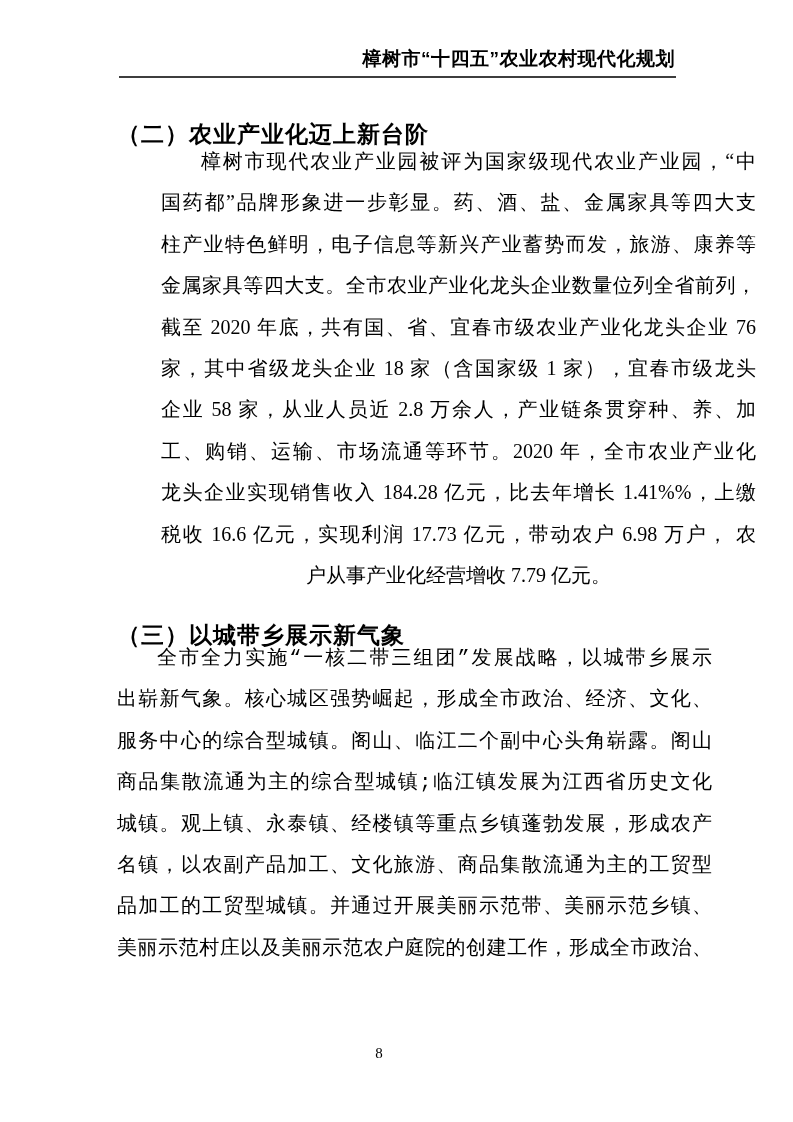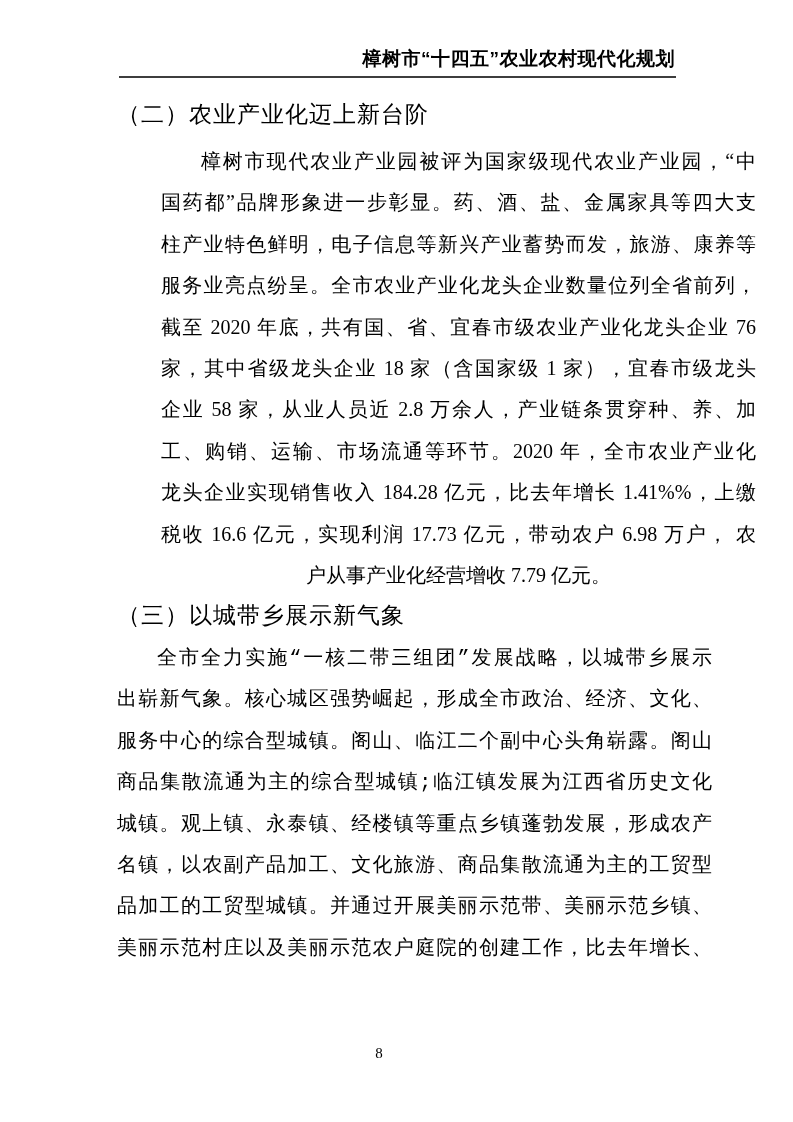--- a/index.html
+++ b/index.html
@@ -30,25 +30,26 @@
     top: 76px;
     left: 119px;
     width: 557px;
     height: 2px;
     background: #3d3d3d;
   }
   .section-heading {
     position: absolute;
     left: 117px;
     width: 595px;
-    font-weight: normal;
+    font-weight: bold;
     font-size: 23px;
     line-height: 32px;
     letter-spacing: 1px;
     white-space: nowrap;
+    margin-top: 20px;
   }
   #heading-1 { top: 99px; }
   #heading-2 { top: 600px; }
   .para {
     position: absolute;
     left: 117px;
     width: 595px;
     font-size: 20px;
     line-height: 41.4px;
   }
@@ -80,38 +81,38 @@
   <div class="header-title">樟树市“十四五”农业农村现代化规划</div>
 
   <div class="header-rule"></div>
 
   <div class="section-heading" id="heading-1">（二）农业产业化迈上新台阶</div>
 
   <div class="para" id="para-1">
     <div class="line indent">樟树市现代农业产业园被评为国家级现代农业产业园，“中</div>
     <div class="line">国药都”品牌形象进一步彰显。药、酒、盐、金属家具等四大支</div>
     <div class="line">柱产业特色鲜明，电子信息等新兴产业蓄势而发，旅游、康养等</div>
-    <div class="line">服务业亮点纷呈。全市农业产业化龙头企业数量位列全省前列，</div>
+    <div class="line">金属家具等四大支。全市农业产业化龙头企业数量位列全省前列，</div>
     <div class="line">截至 2020 年底，共有国、省、宜春市级农业产业化龙头企业 76</div>
     <div class="line">家，其中省级龙头企业 18 家（含国家级 1 家），宜春市级龙头</div>
     <div class="line">企业 58 家，从业人员近 2.8 万余人，产业链条贯穿种、养、加</div>
     <div class="line">工、购销、运输、市场流通等环节。2020 年，全市农业产业化</div>
     <div class="line">龙头企业实现销售收入 184.28 亿元，比去年增长 1.41%%，上缴</div>
     <div class="line">税收 16.6 亿元，实现利润 17.73 亿元，带动农户 6.98 万户， 农</div>
     <div class="line plain">户从事产业化经营增收 7.79 亿元。</div>
   </div>
 
   <div class="section-heading" id="heading-2">（三）以城带乡展示新气象</div>
 
   <div class="para" id="para-2">
     <div class="line indent">全市全力实施“一核二带三组团”发展战略，以城带乡展示</div>
     <div class="line">出崭新气象。核心城区强势崛起，形成全市政治、经济、文化、</div>
     <div class="line">服务中心的综合型城镇。阁山、临江二个副中心头角崭露。阁山</div>
     <div class="line">商品集散流通为主的综合型城镇;临江镇发展为江西省历史文化</div>
     <div class="line">城镇。观上镇、永泰镇、经楼镇等重点乡镇蓬勃发展，形成农产</div>
     <div class="line">名镇，以农副产品加工、文化旅游、商品集散流通为主的工贸型</div>
     <div class="line">品加工的工贸型城镇。并通过开展美丽示范带、美丽示范乡镇、</div>
-    <div class="line">美丽示范村庄以及美丽示范农户庭院的创建工作，比去年增长、</div>
+    <div class="line">美丽示范村庄以及美丽示范农户庭院的创建工作，形成全市政治、</div>
   </div>
 
   <div class="footer-pagenum">8</div>
 
 </div>
 
 </body></html>

